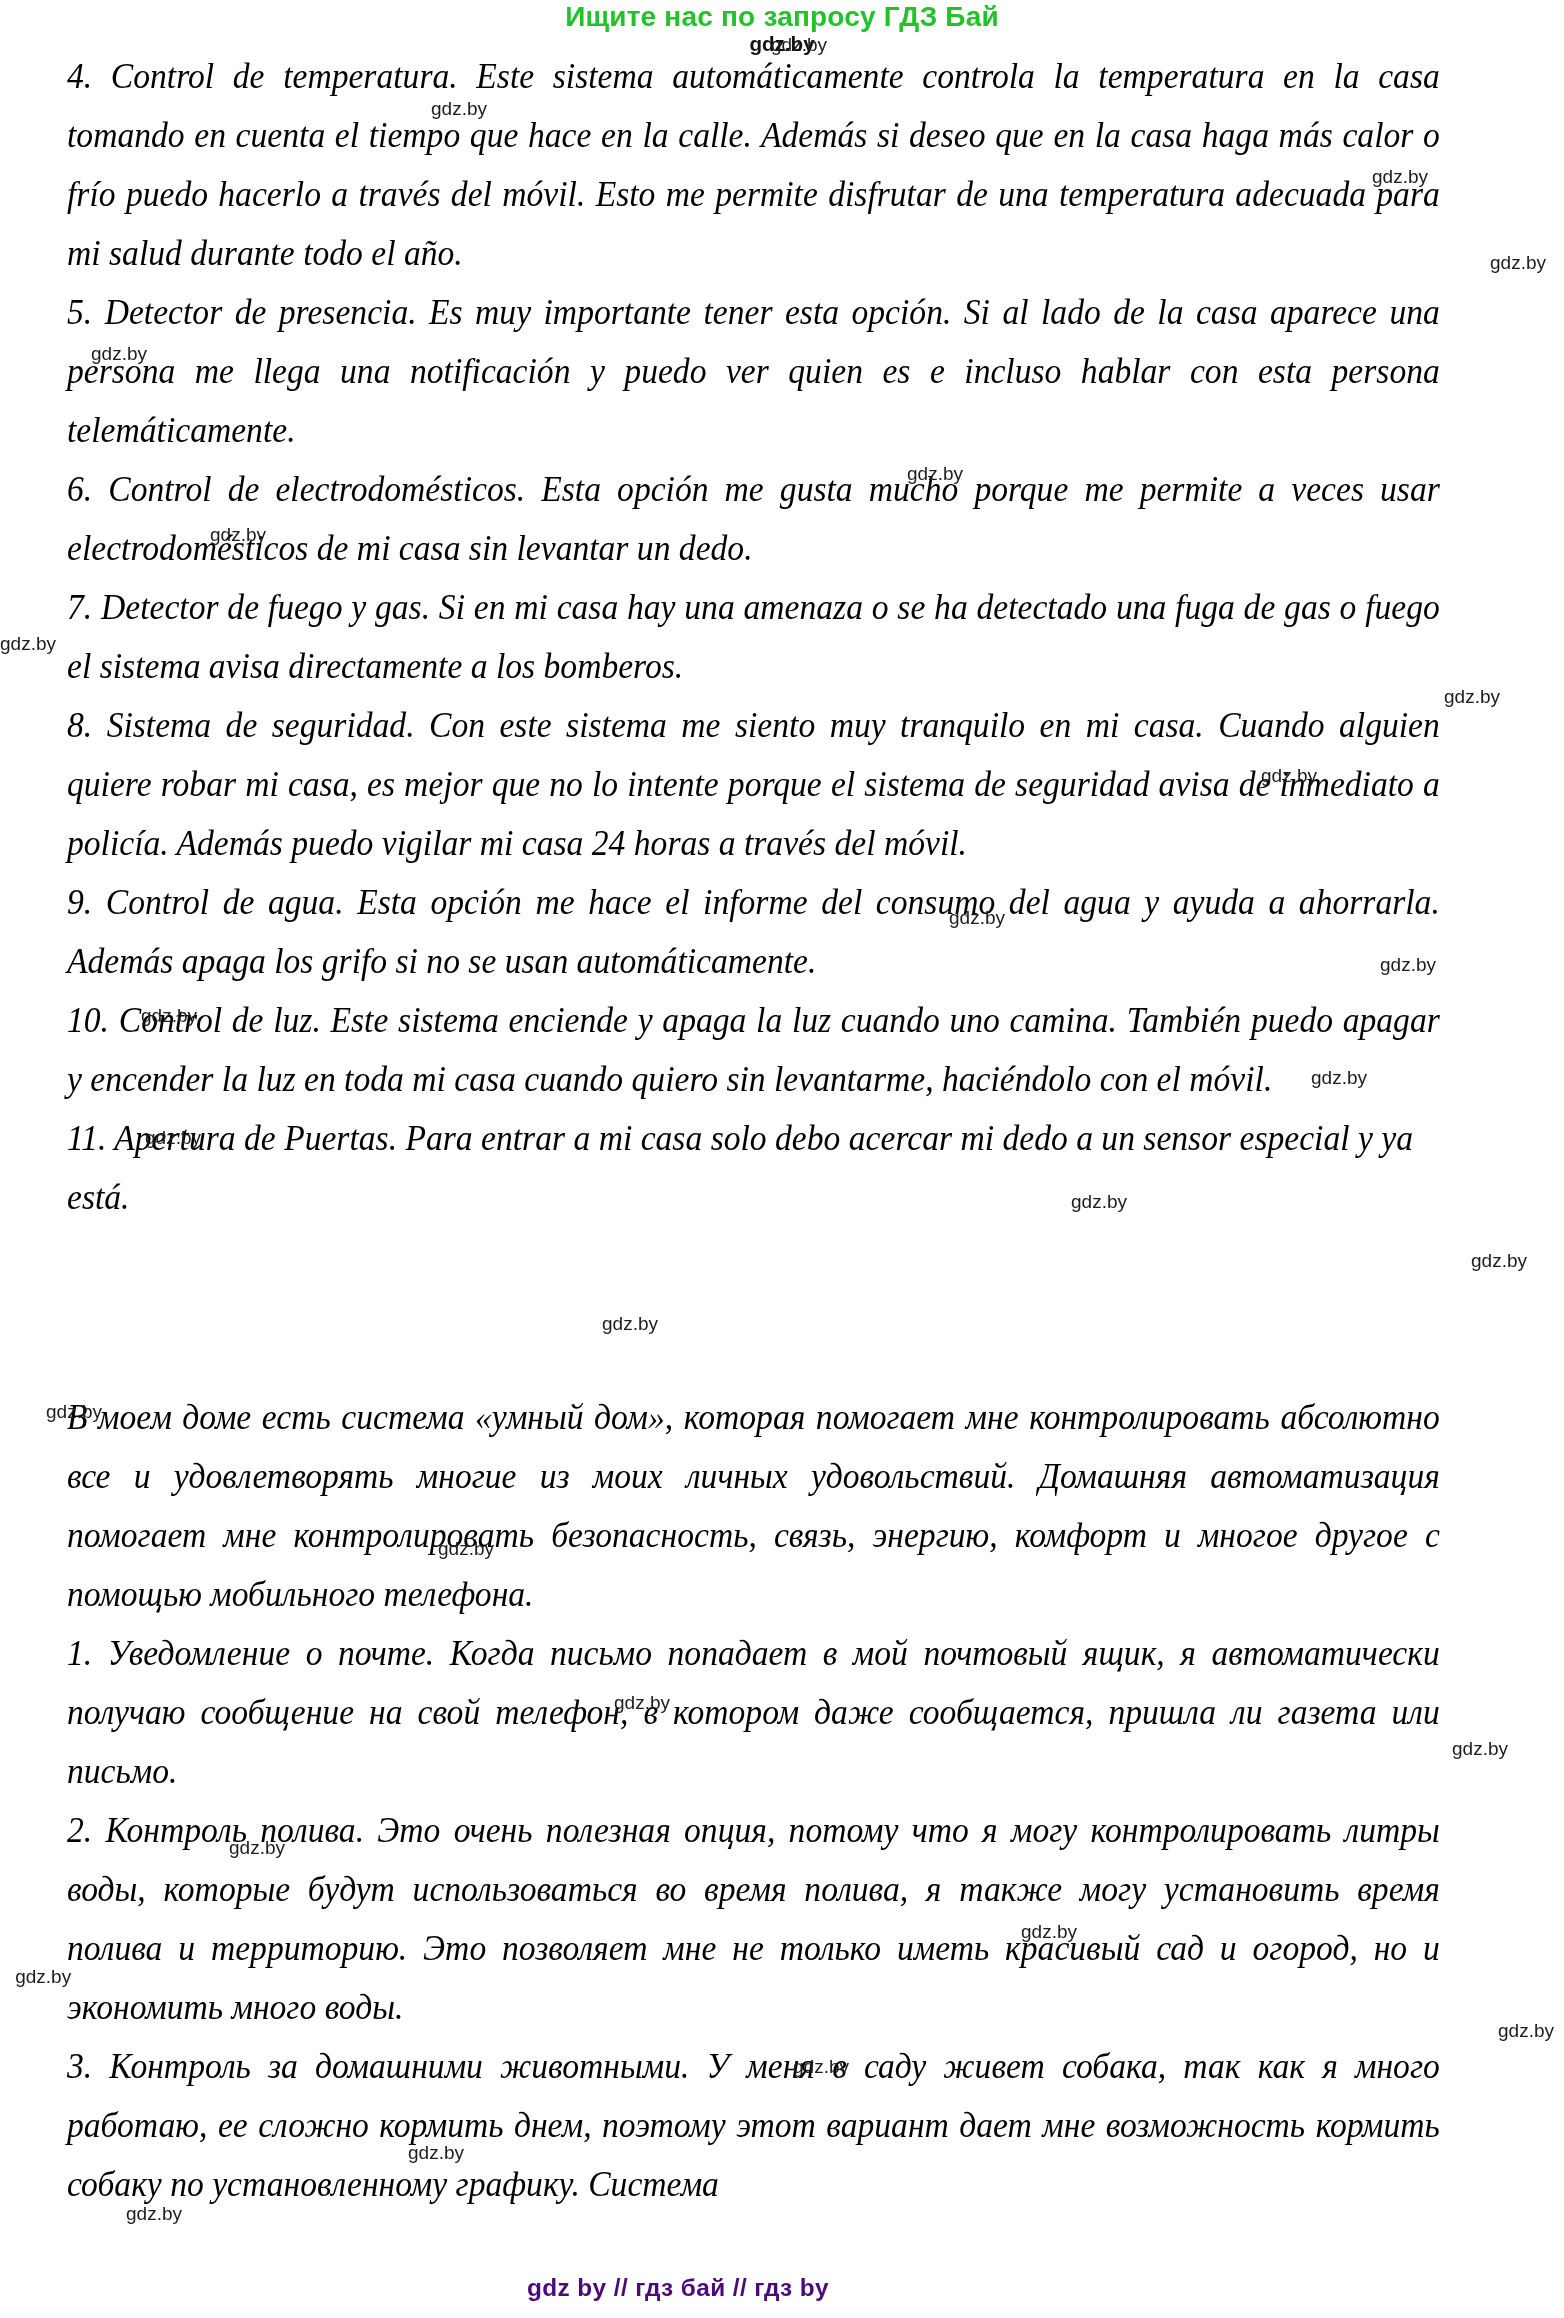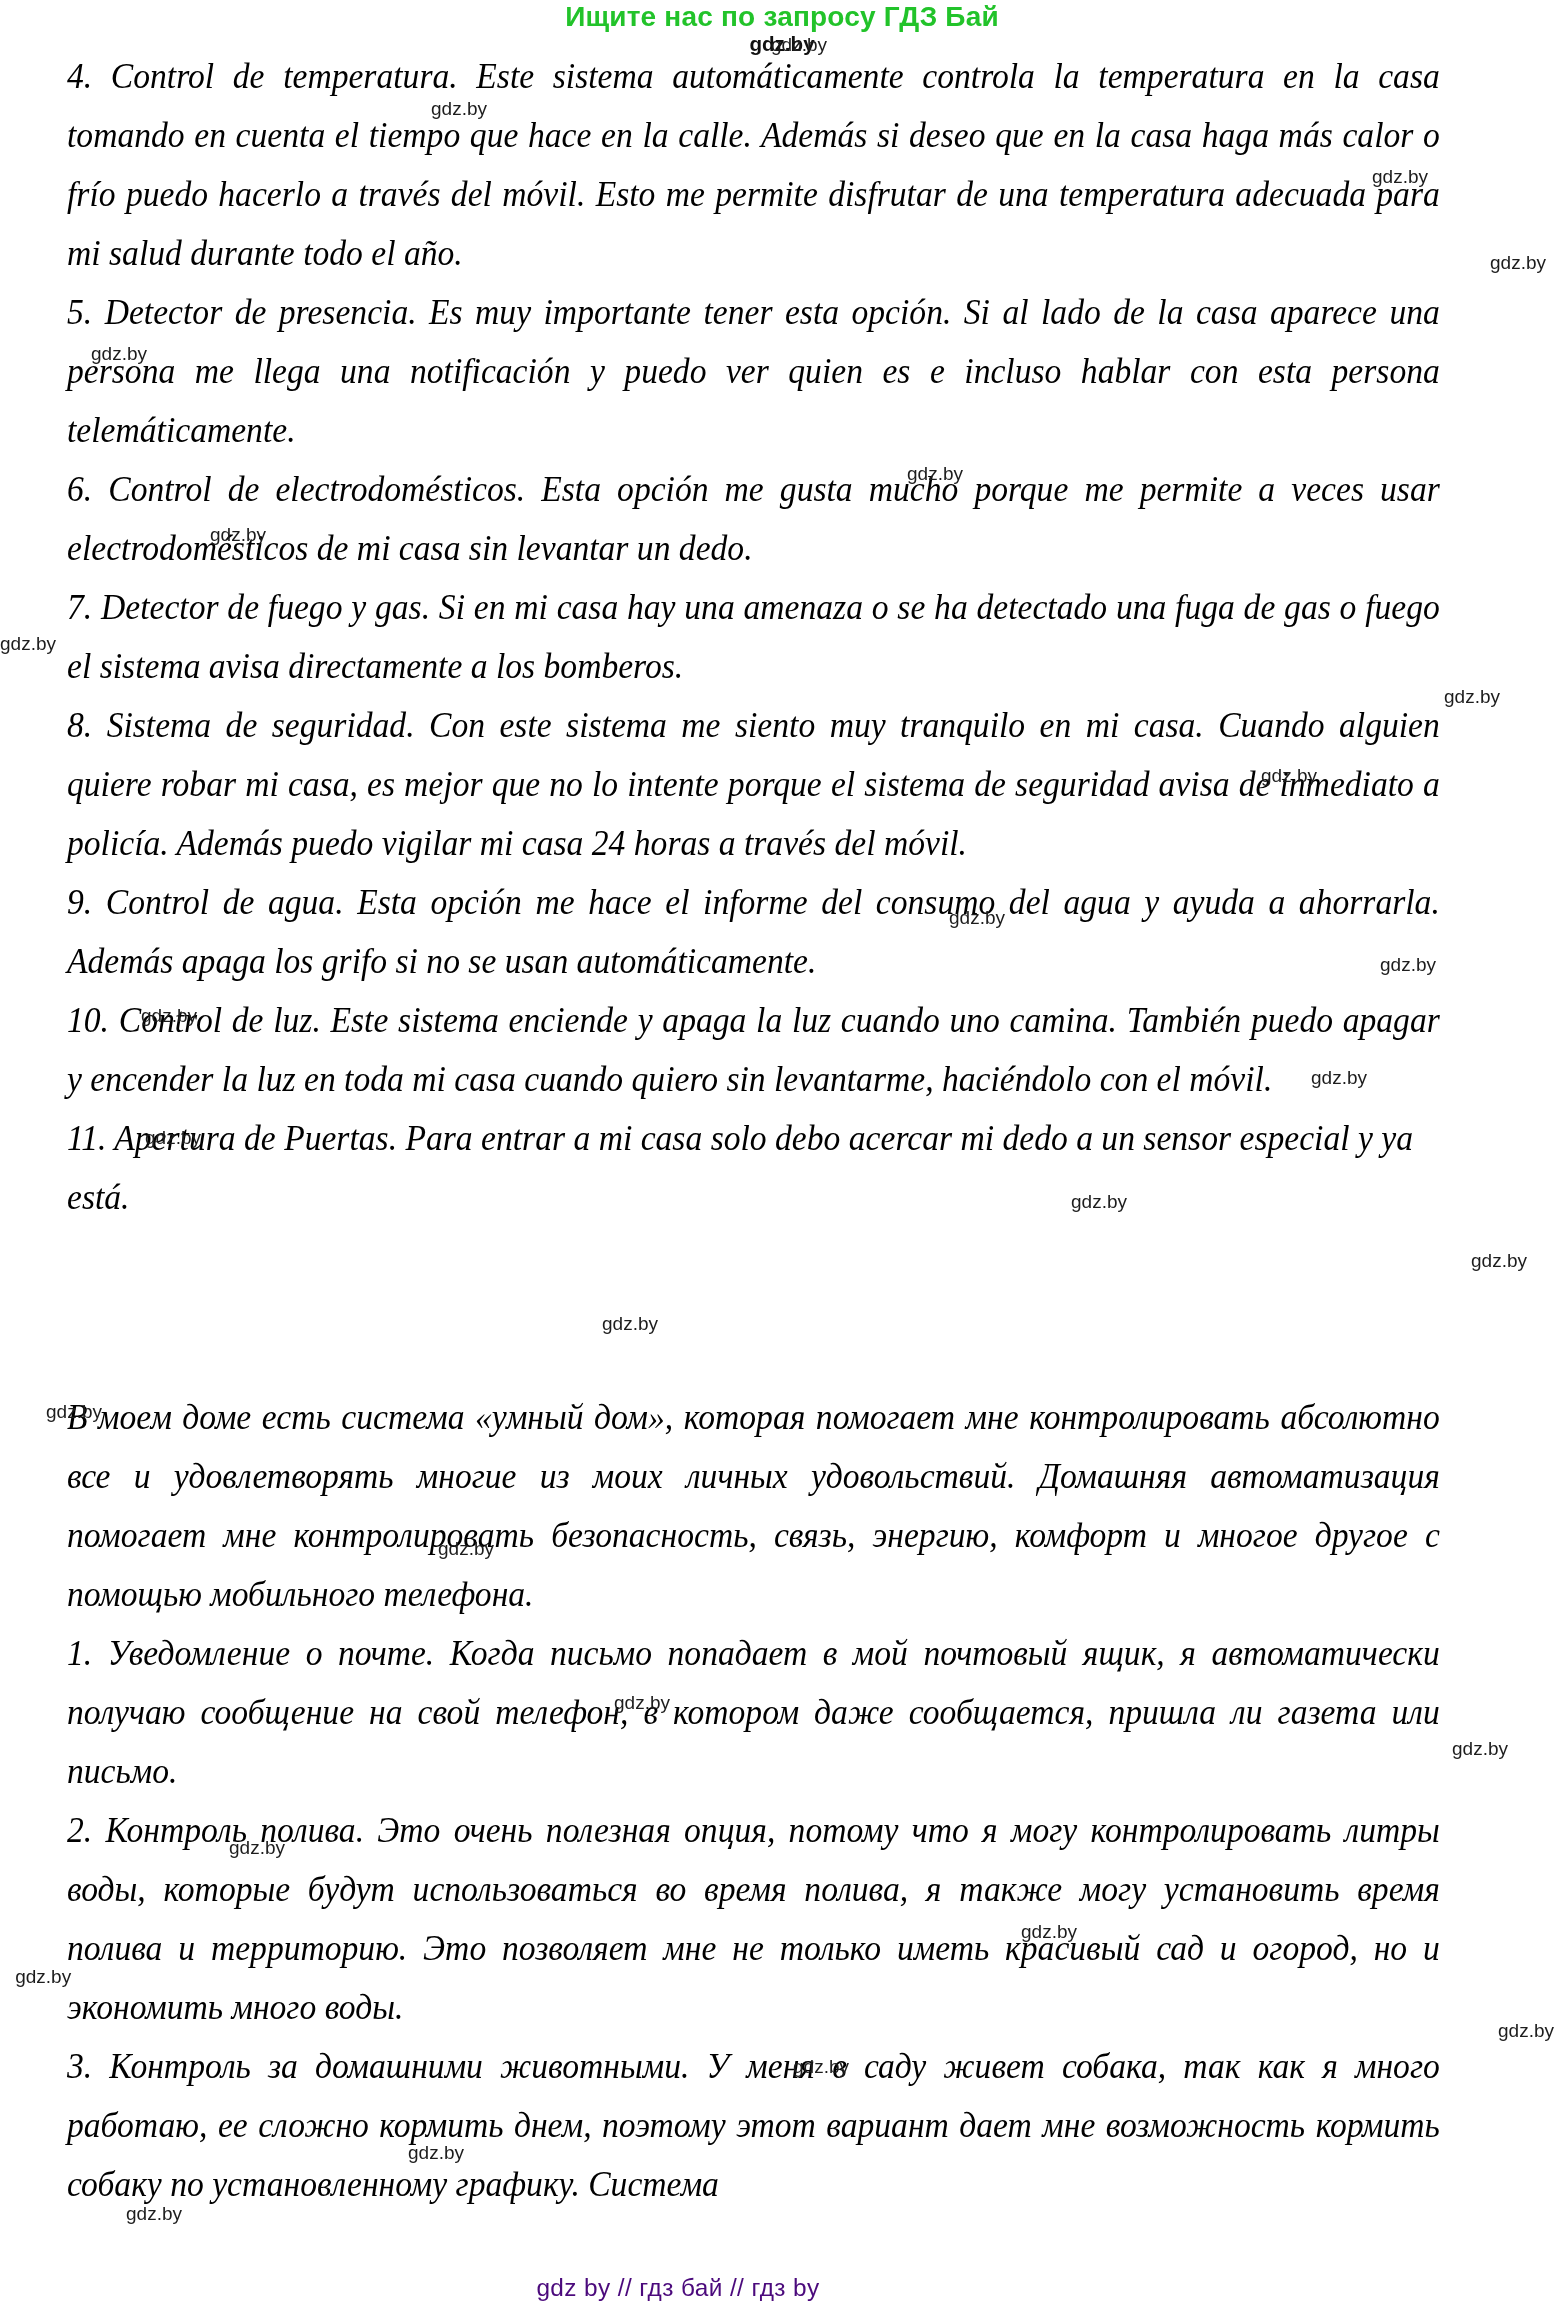--- a/index.html
+++ b/index.html
@@ -94,21 +94,21 @@
   }
 
   
   .footer {
     position: absolute;
     left: 0;
     top: 2274px;
     width: 1356px;
     text-align: center;
     font-family: "Liberation Sans", "DejaVu Sans", sans-serif;
-    font-weight: normal;
+    font-weight: bold;
     font-size: 24.4px;
     color: #4b0a7c;
     letter-spacing: 0.4px;
     white-space: nowrap;
   }
 </style>
 </head>
 <body>
 
 <div id="page">

